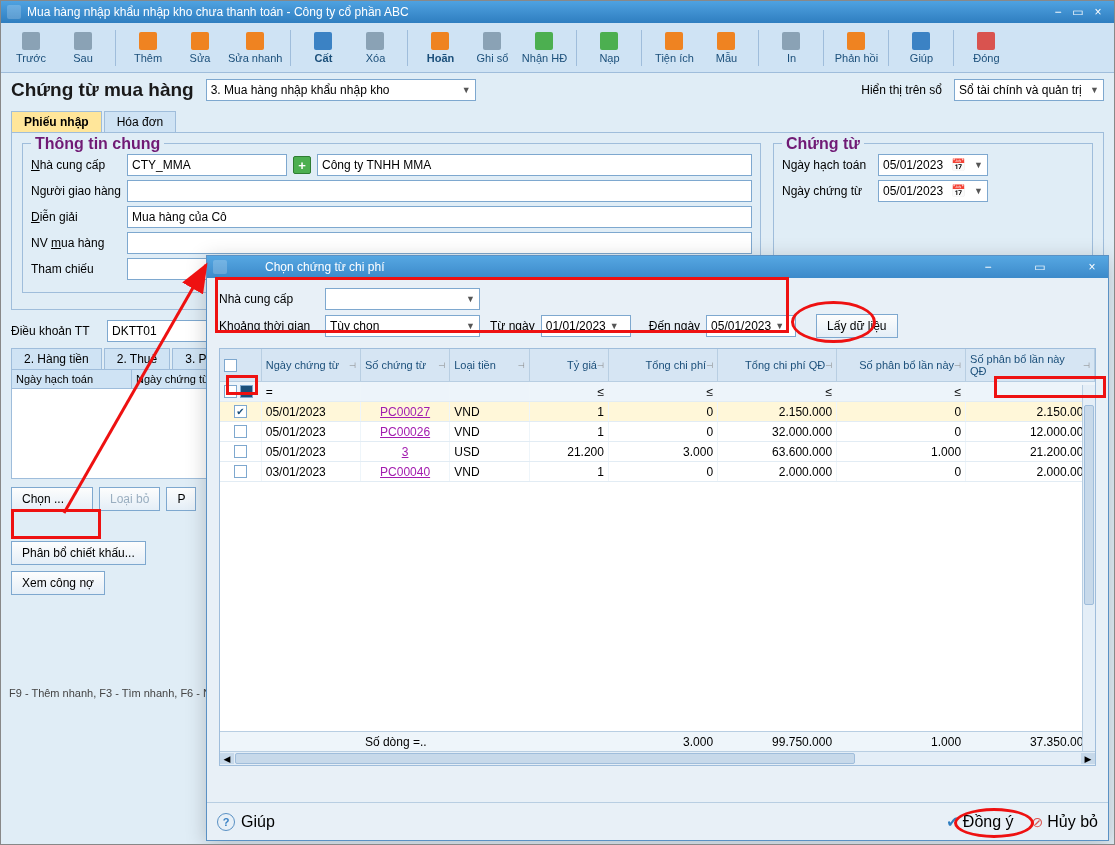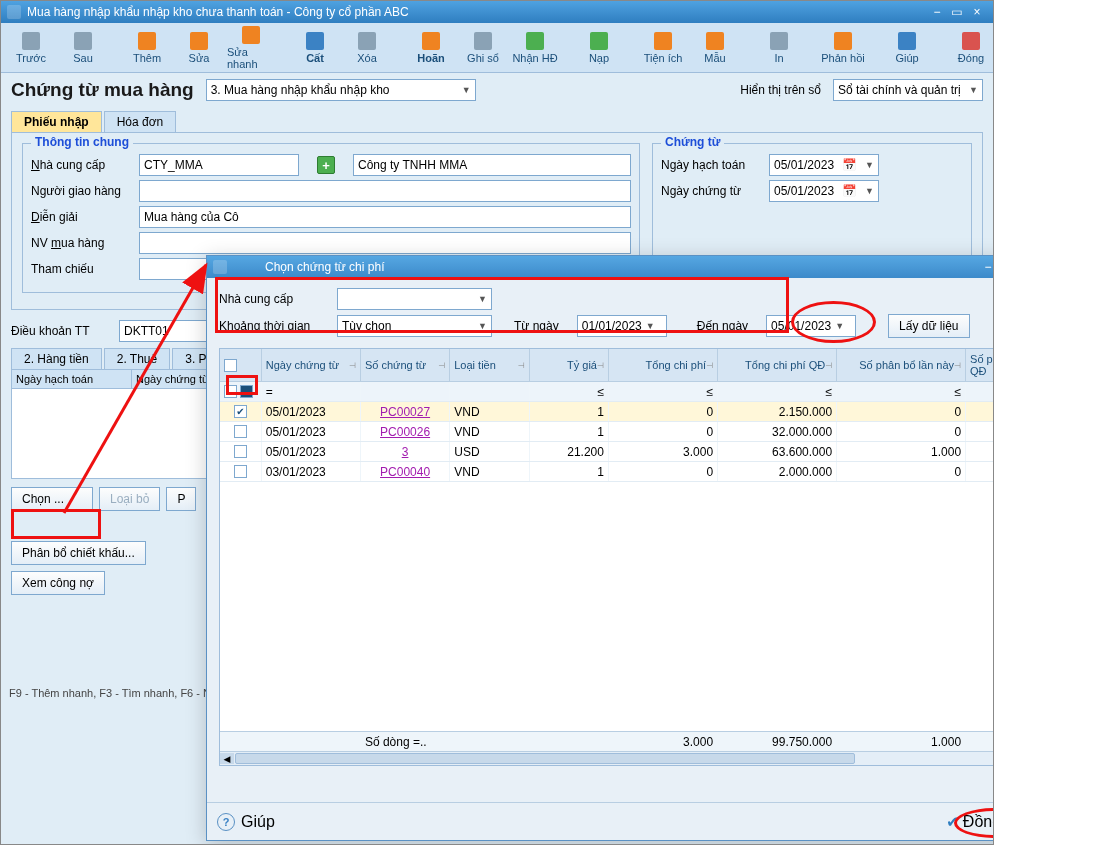--- a/index.html
+++ b/index.html
@@ -1,17 +1,17 @@
 <!DOCTYPE html>
 <html><head>
 <meta charset="utf-8">
 <style>
   * { box-sizing: border-box; font-family: "Segoe UI", Tahoma, sans-serif; }
   html, body { margin:0; padding:0; background:#fff; }
-  #stage { position:relative; width:994px; height:845px; background:#e0edf6; border:1px solid #888; overflow:hidden; }
+  #stage { position:relative; width:1115px; height:845px; background:#e0edf6; border:1px solid #888; overflow:hidden; }
 
   
   .titlebar { height:22px; background:linear-gradient(#4fa2e1,#2f7ec0); color:#fff; display:flex; align-items:center; padding:0 6px; font-size:12px; }
   .titlebar .wicon { width:14px; height:14px; background:#fff3; margin-right:6px; border-radius:2px; }
   .titlebar .spacer { flex:1; }
   .winbtn { width:20px; text-align:center; cursor:pointer; }
 
   .toolbar { height:50px; background:#cfe3f4; border-bottom:1px solid #9fbddb; display:flex; align-items:center; padding:4px 6px; gap:4px; }
   .tbtn { display:flex; flex-direction:column; align-items:center; justify-content:center; min-width:48px; height:44px; font-size:11px; color:#1b4f7a; cursor:pointer; border-radius:3px; }
   .tbtn .ticon { width:18px; height:18px; background:#f8c969; border-radius:2px; margin-bottom:2px; }
@@ -31,23 +31,23 @@
   .radio { display:inline-flex; align-items:center; font-size:12px; margin-right:14px; }
   .radio input { margin-right:4px; }
   .txt { height:22px; border:1px solid #7ea8cf; background:#fff; font-size:12px; padding:2px 4px; }
 
   .tabbar { margin-top:10px; display:flex; gap:2px; }
   .tab { padding:3px 12px; font-size:12px; border:1px solid #9fbddb; border-bottom:none; background:#cfe3f4; cursor:pointer; }
   .tab.active { background:#ffe69a; font-weight:700; }
   .tabbody { border:1px solid #9fbddb; background:#e0edf6; padding:10px; }
 
   .groupbox { border:1px solid #9fbddb; padding:10px 8px 8px; margin-bottom:6px; position:relative; background:#e0edf6; }
-  .groupbox .gtitle { position:absolute; top:-9px; left:8px; font-size:12px; color:#1d4ed8; background:#e0edf6; padding:0 4px; font-weight:600; }
-
-  .formrow { display:flex; align-items:center; gap:18px; margin-bottom:4px; font-size:12px; }
+  .groupbox .gtitle { position:absolute; top:-9px; left:8px; font-size:16px; color:#701a75; background:#e0edf6; padding:0 4px; font-weight:600; }
+
+  .formrow { display:flex; align-items:center; gap:6px; margin-bottom:4px; font-size:12px; }
   .formrow .flabel { width:90px; }
   .formrow .u { text-decoration:underline; }
   .addicon { width:18px; height:18px; background:#4caf50; border:1px solid #2e7d32; display:inline-flex; align-items:center; justify-content:center; color:#fff; font-weight:700; font-size:13px; border-radius:2px; }
 
   .btn { height:24px; padding:0 10px; font-size:12px; border:1px solid #7ea8cf; background:linear-gradient(#fdfdfd,#e4eef7); cursor:pointer; display:inline-flex; align-items:center; }
   .btn.disabled { color:#9aaec0; }
 
   
   .gridhead { display:flex; background:#cfe3f4; font-size:11px; border:1px solid #9fbddb; }
   .gh { padding:3px 4px; border-right:1px solid #9fbddb; }

